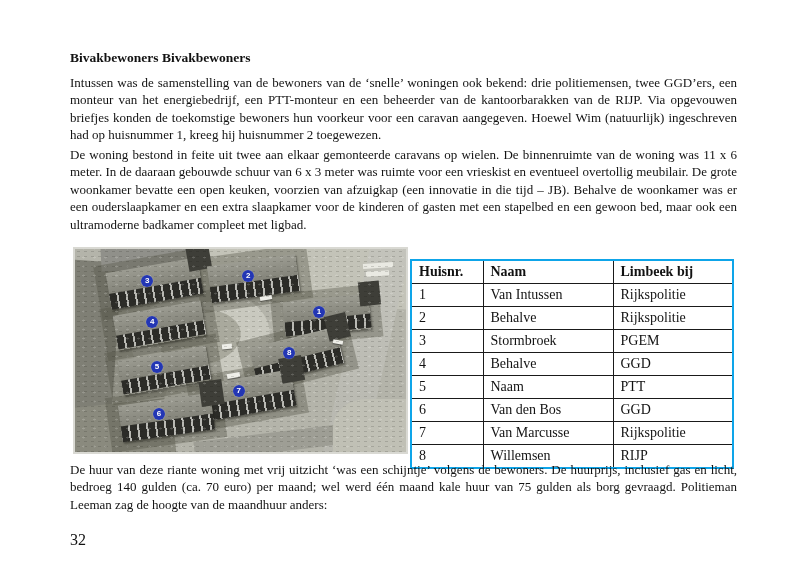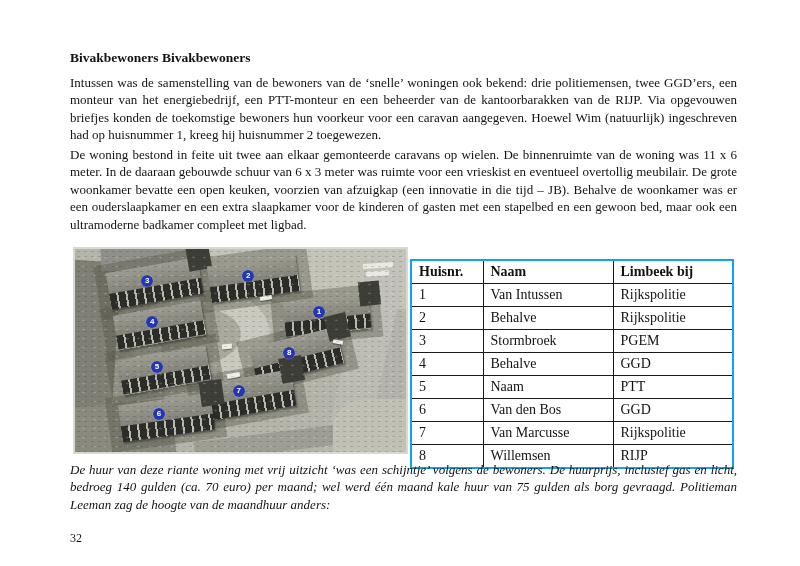--- a/index.html
+++ b/index.html
@@ -5,22 +5,22 @@
   html,body{margin:0;padding:0;width:800px;height:566px;background:#ffffff;overflow:hidden;}
   body{font-family:"Liberation Serif", serif;color:#121212;position:relative;}
 
   .abs{position:absolute;}
 
   
   .heading{left:70px;top:50px;width:667px;font-size:13.5px;font-weight:bold;}
   .para{left:70px;width:667px;font-size:13px;line-height:17.4px;text-align:justify;}
   #p1{top:74px;}
   #p2{top:146px;}
-  #p3{top:461px;font-style:italic;}
-  .page-num{left:70px;top:531px;font-size:12px;}
+  #p3{top:461px;}
+  .page-num{left:70px;top:531px;font-size:16px;}
 
   
   .photo{left:73px;top:247px;width:331px;height:203px;background:#b4b4aa;
          border:2px solid #d9d9d3;overflow:hidden;}
   .photo .tex{left:0;top:0;right:0;bottom:0;z-index:4;pointer-events:none;
       background-image:radial-gradient(rgba(20,20,15,.16) 1px, transparent 1.4px),
                        radial-gradient(rgba(255,255,250,.18) 1px, transparent 1.4px);
       background-size:7px 5px,11px 9px;background-position:0 0,3px 4px;}
   .ph-top{left:30%;top:-4%;width:75%;height:30%;background:#c3c3b8;transform:rotate(4deg);z-index:0;}
   .ph-left-veg{left:-3%;top:6%;width:15%;height:100%;background:#7f7f75;transform:rotate(4deg);z-index:1;}

